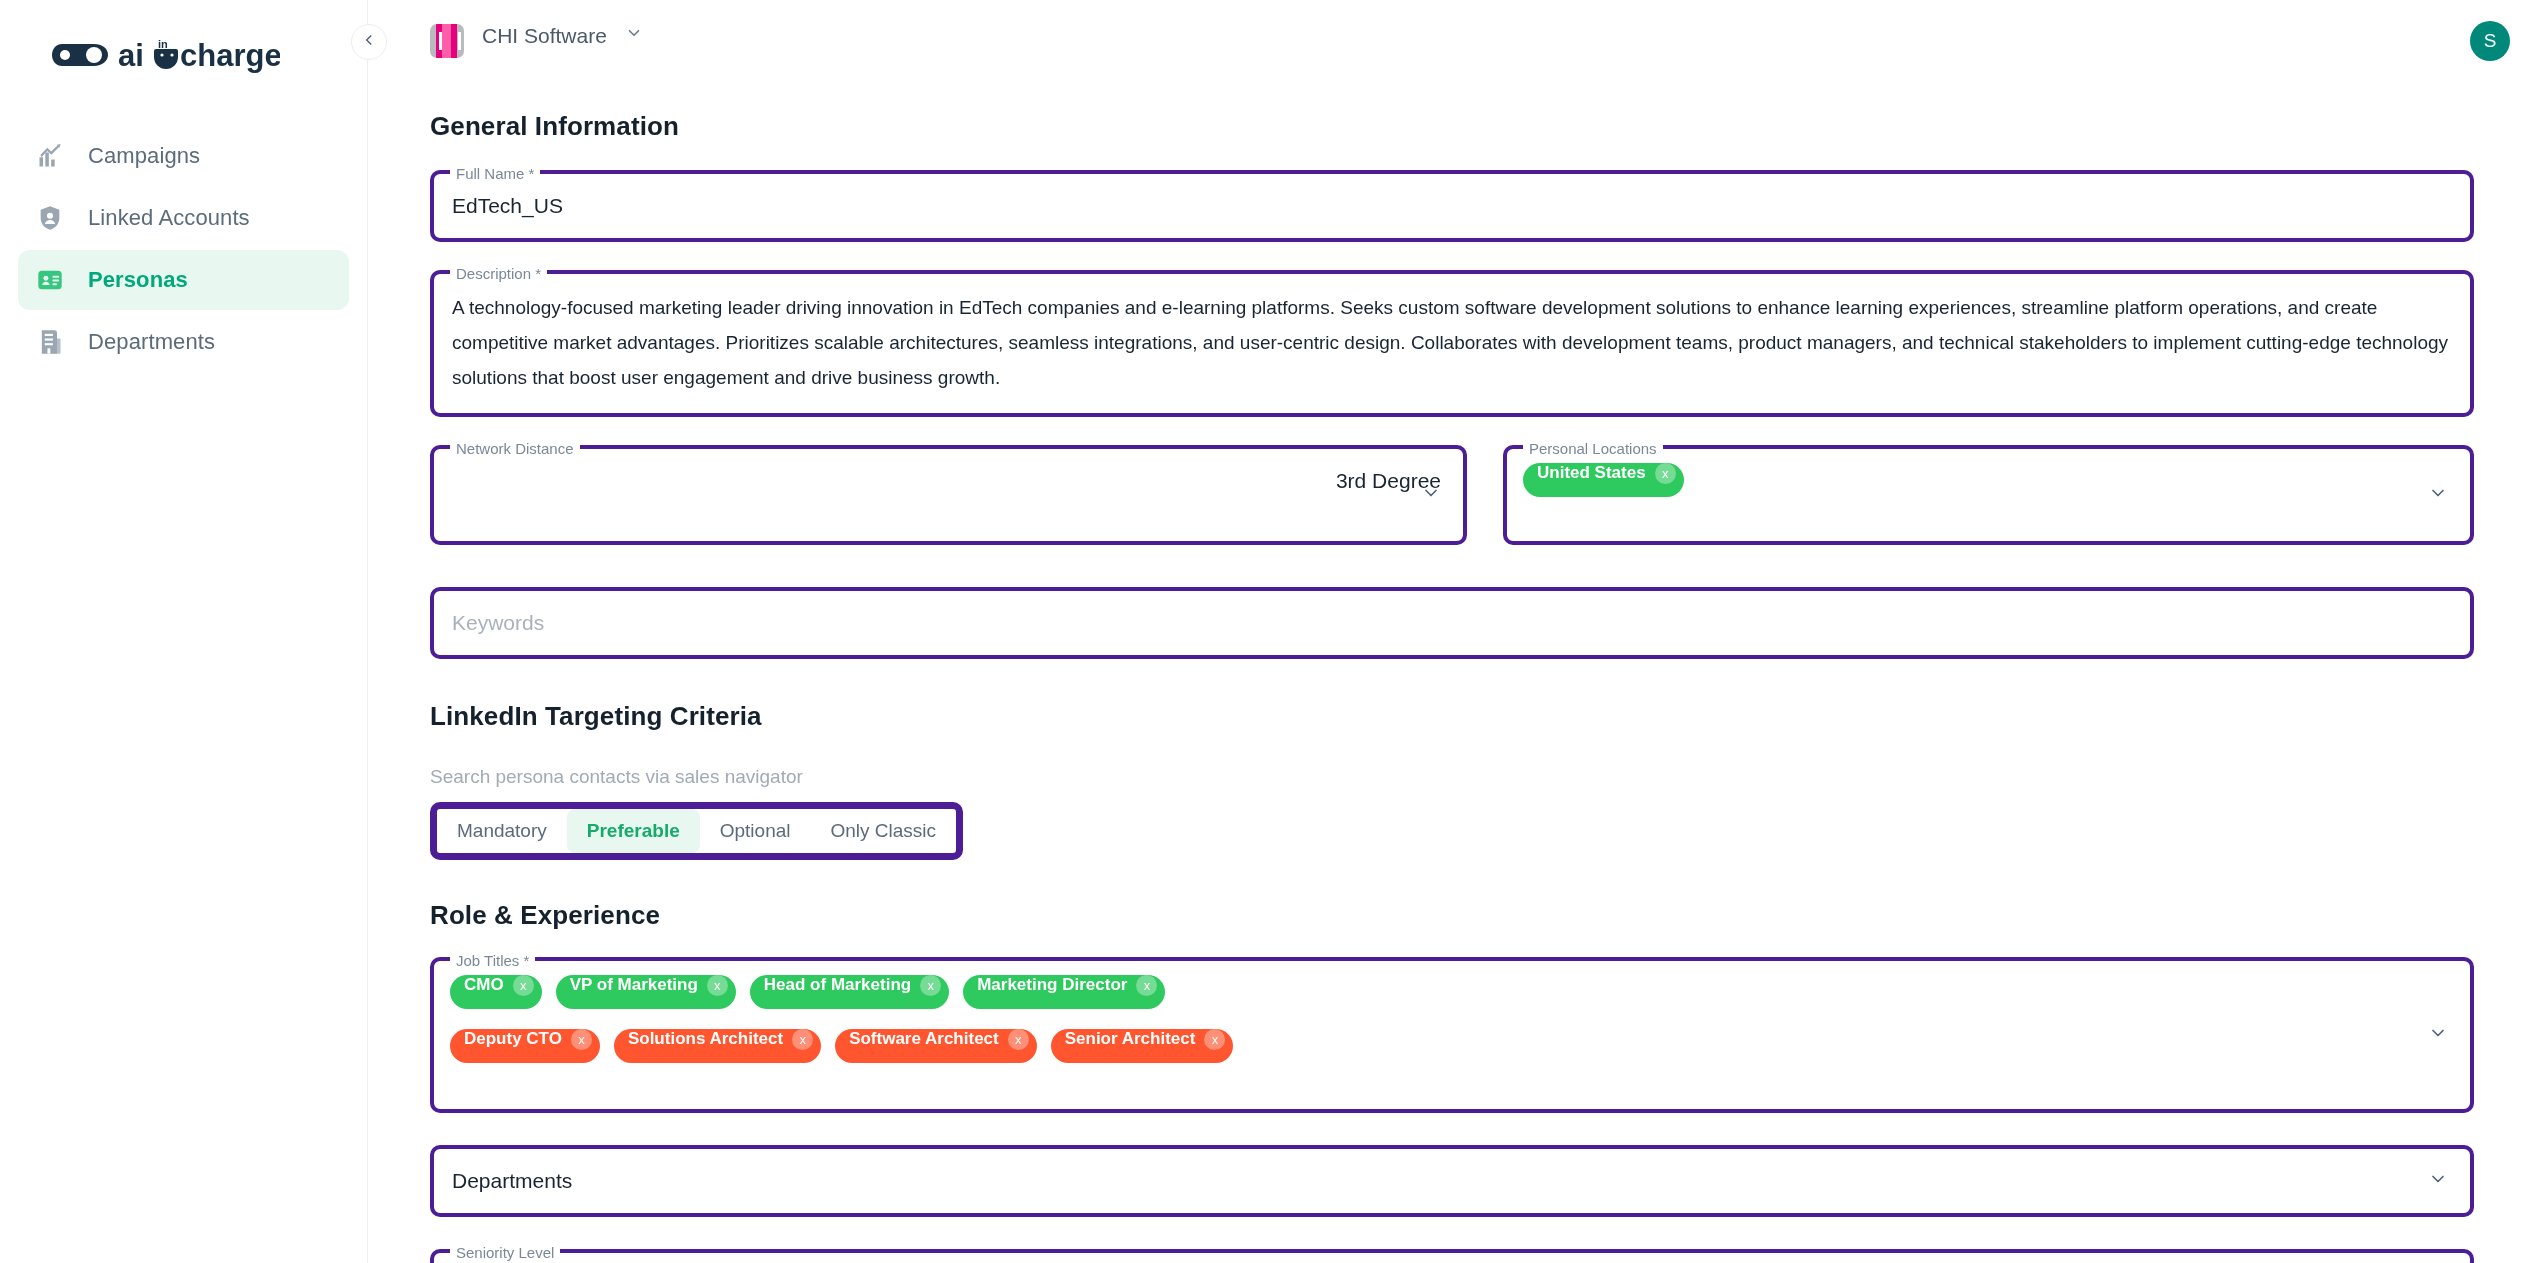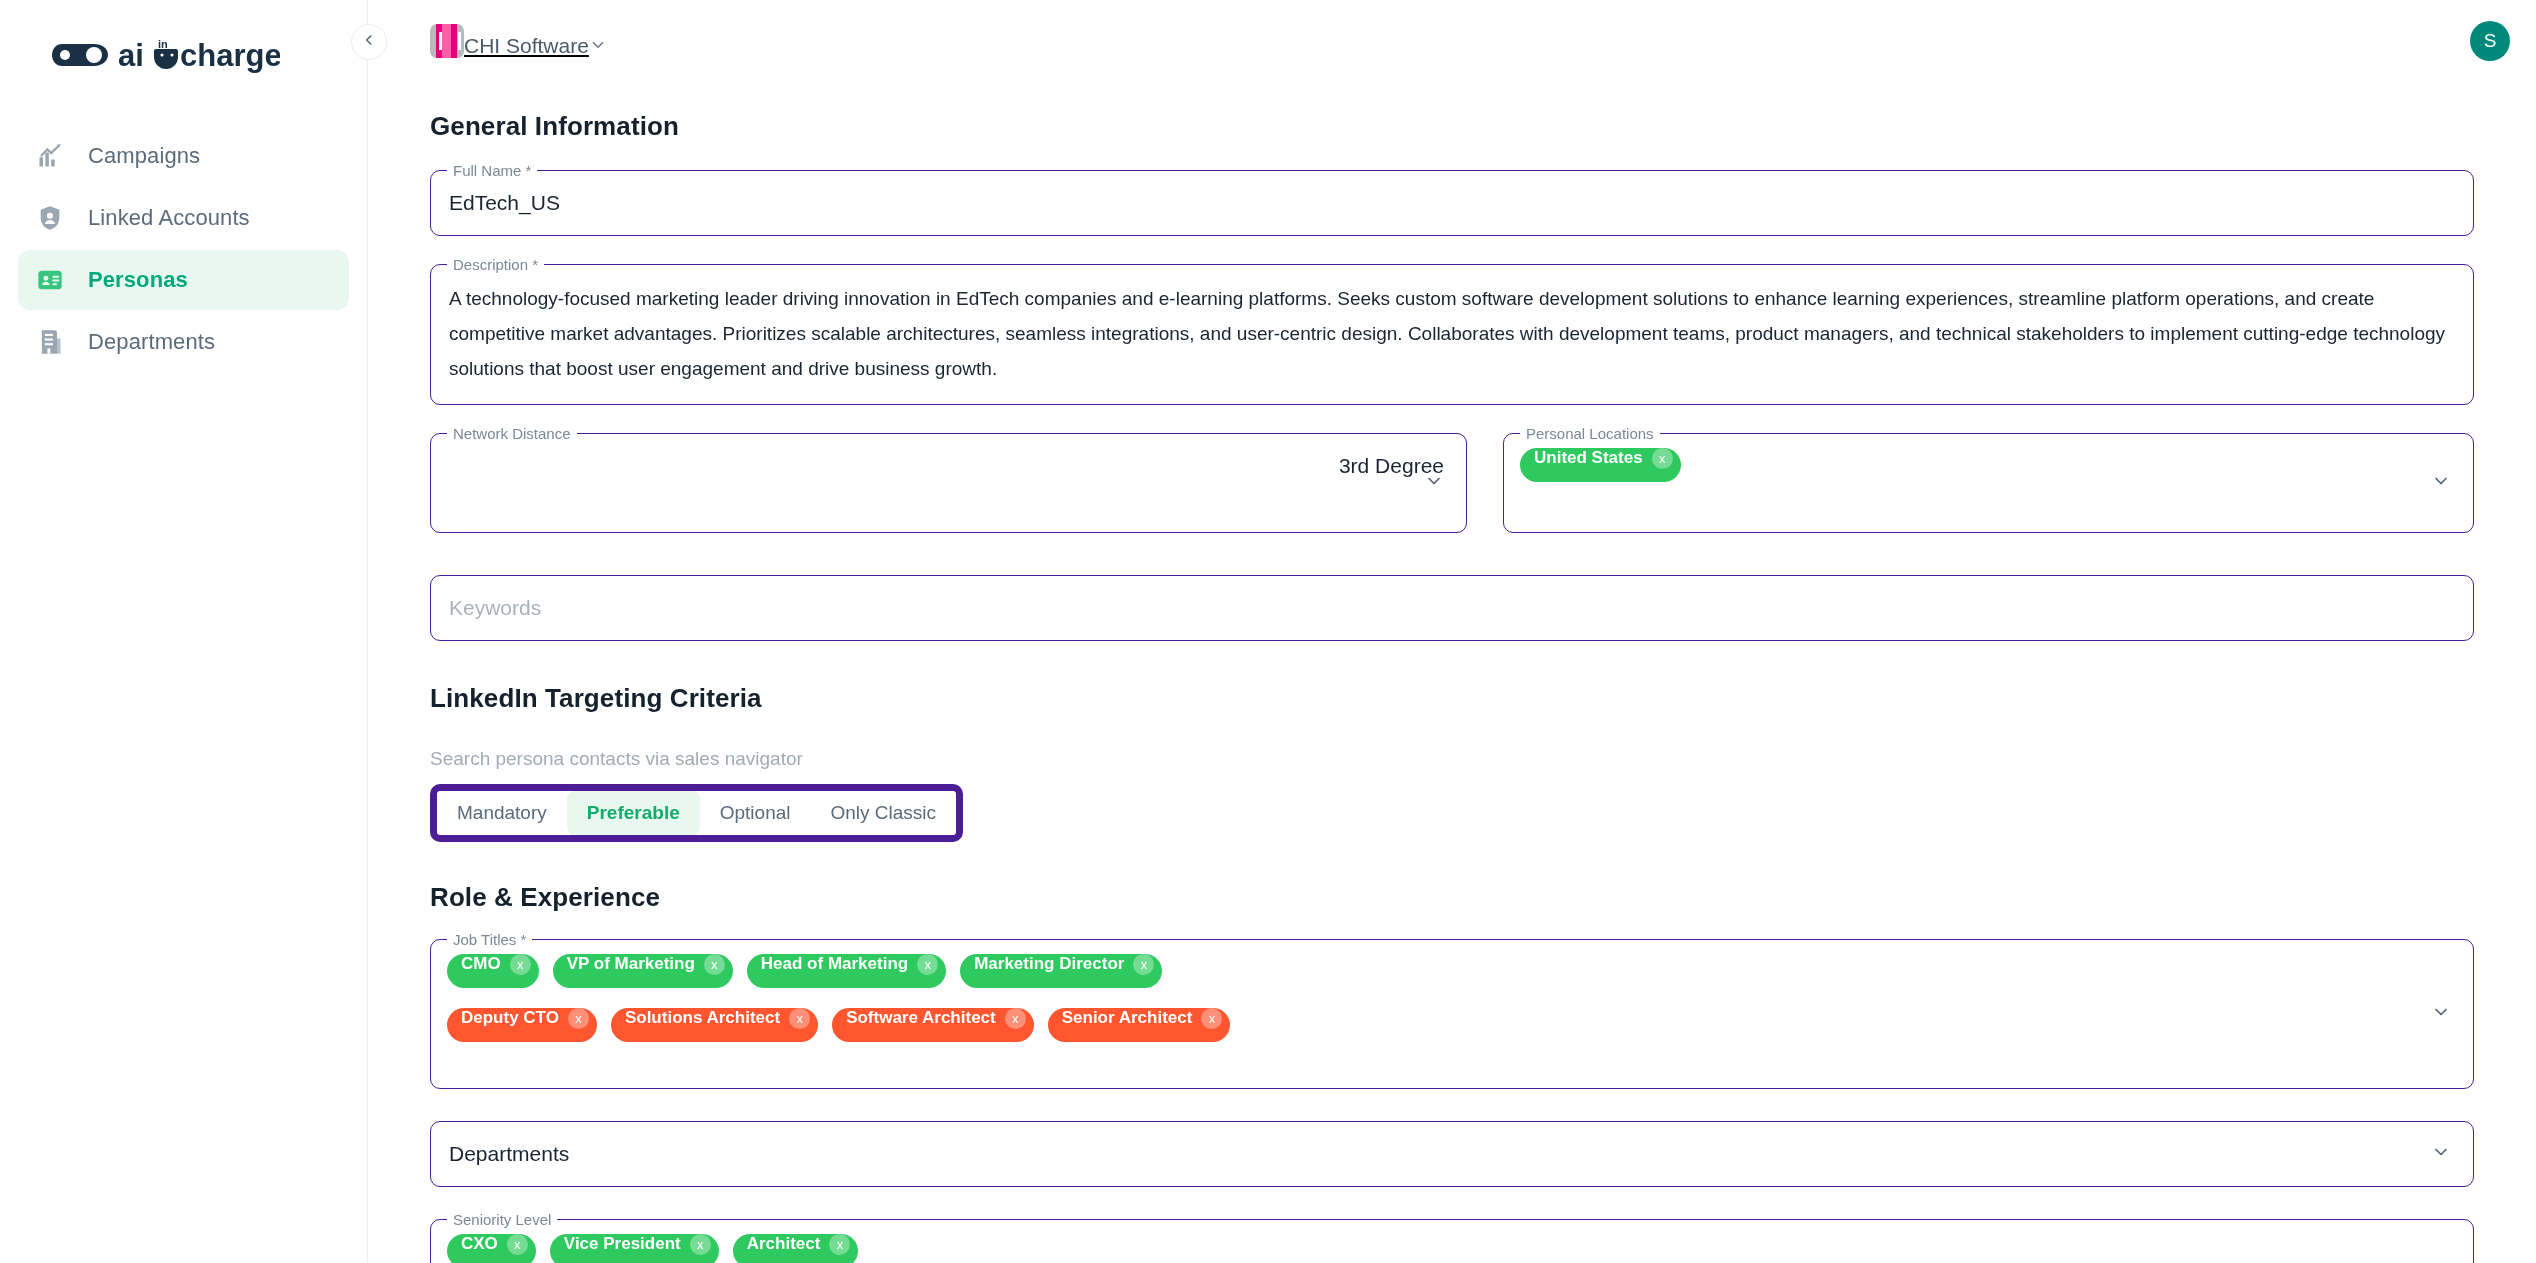--- a/index.html
+++ b/index.html
@@ -46,21 +46,21 @@
   }
 
   
   .main { flex: 1; height: 1263px; position: relative; overflow: hidden; background: #fff; }
 
   .topbar {
     height: 82px; display: flex; align-items: center;
     padding: 0 32px 0 62px;
     position: relative;
   }
-  .org-switch { display: flex; align-items: flex-end; cursor: pointer; text-decoration: underline; }
+  .org-switch { display: flex; align-items: flex-start; gap: 18px; cursor: pointer; }
   .org-logo {
     width: 34px; height: 34px; border-radius: 7px;
     background: linear-gradient(90deg,#b9b9c0 0 18%, #e6007e 18% 34%, #ff5fa8 34% 62%, #e6007e 62% 80%, #b9b9c0 80% 100%);
     position: relative; overflow: hidden;
   }
   .org-logo::after {
     content: ""; position: absolute; left: 9px; top: 8px;
     width: 16px; height: 18px; border: 3px solid #ffffff; border-top: none; border-bottom: none;
   }
   .org-name { font-size: 21px; color: #4a5a6a; }
@@ -75,21 +75,21 @@
   .content { padding: 0 62px 0 62px; }
 
   .section-title {
     font-size: 26px; font-weight: 700; color: #16212e;
     margin: 29px 0 0 0; letter-spacing: .1px;
   }
 
   
   .field {
     position: relative;
-    border: 1px solid #4c1d95; border-radius: 10px;
+    border: 4px solid #4c1d95; border-radius: 10px;
     margin-top: 28px;
     background: #fff;
   }
   .field > .legend {
     position: absolute; top: -10px; left: 16px;
     background: #fff; padding: 0 6px;
     font-size: 15px; color: #7a8897; line-height: 20px;
     white-space: nowrap;
   }
   .field .value {

